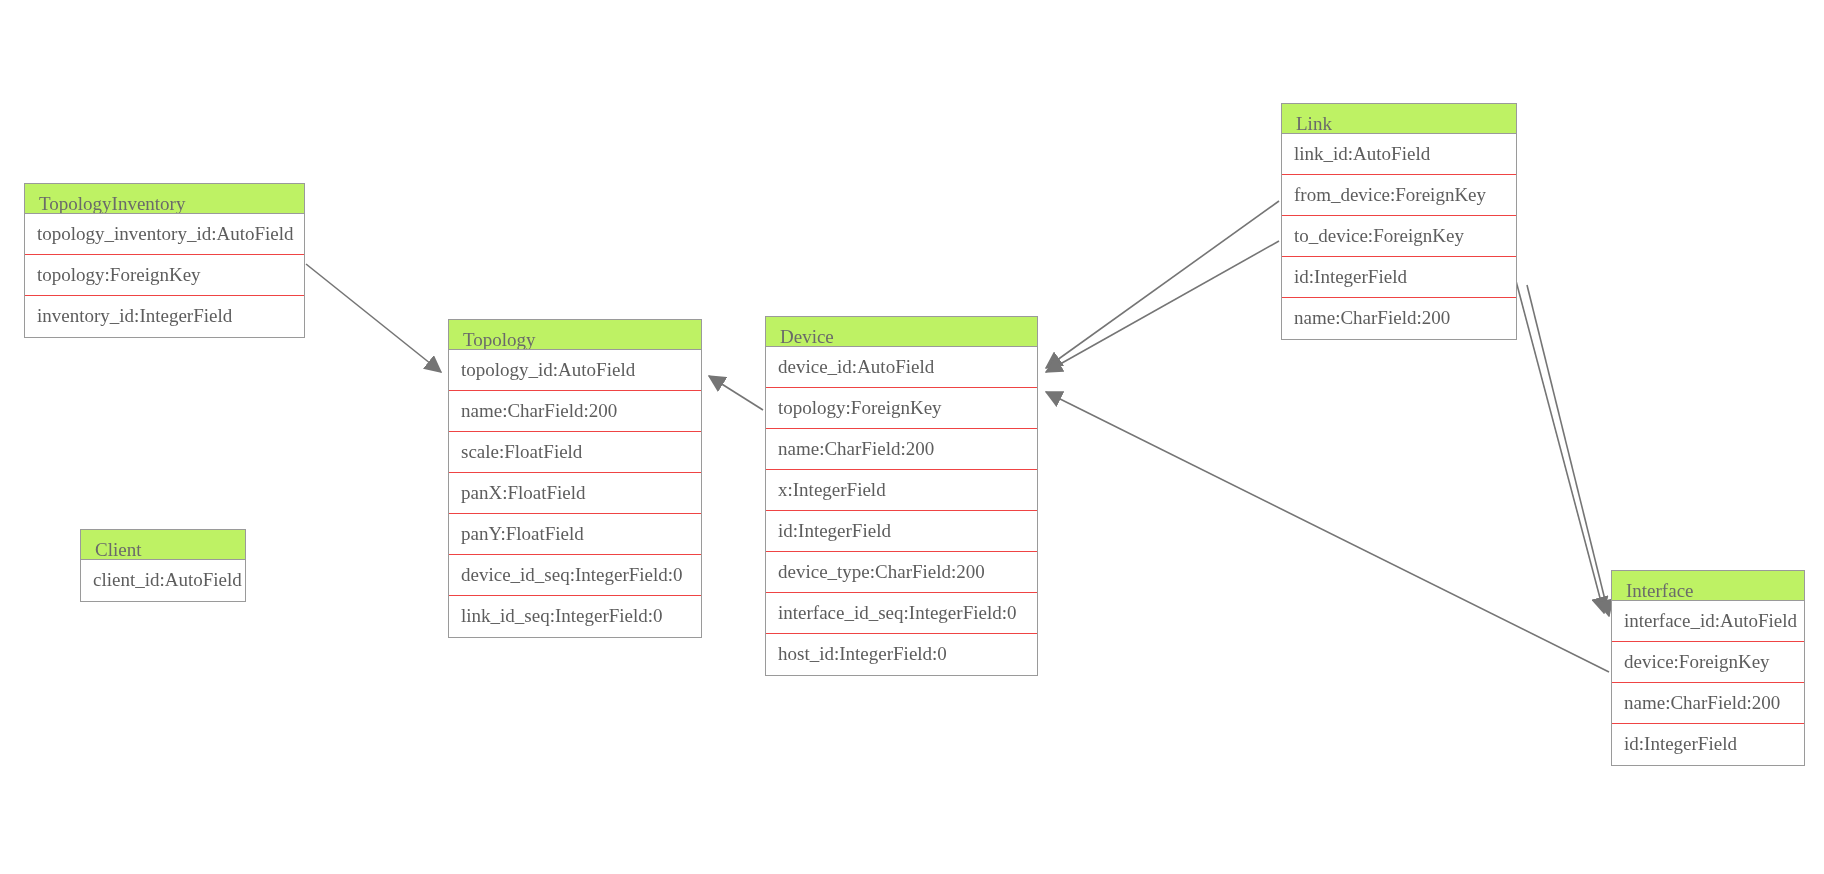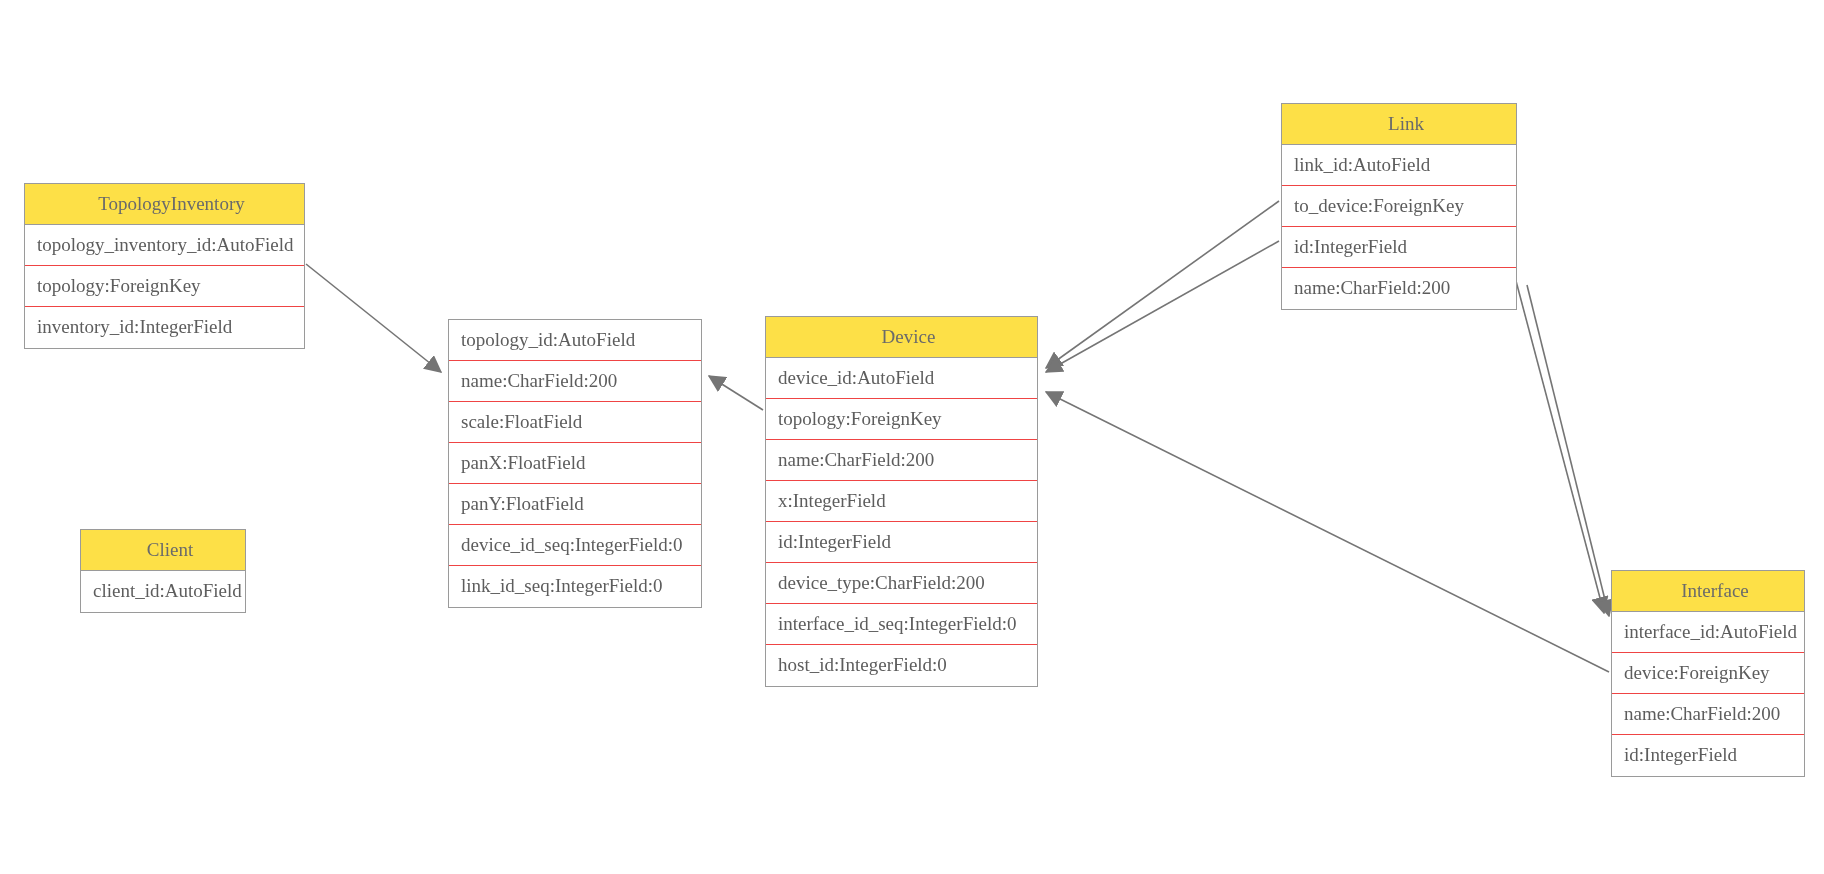--- a/index.html
+++ b/index.html
@@ -25,30 +25,29 @@
   }
   .entity {
     position: absolute;
     box-sizing: border-box;
     border: 1px solid #9a9a9a;
     background: #ffffff;
     z-index: 2;
   }
   .entity-header {
     box-sizing: border-box;
-    background: #fde047;
+    background: #bef264;
     border-bottom: 1px solid #9a9a9a;
     color: #6a6a6a;
     font-size: 19px;
     line-height: 40px;
-    height: 41px;
+    height: 30px;
     padding: 0 0 0 14px;
     white-space: nowrap;
     overflow: hidden;
-    text-align: center;
   }
   .entity-field {
     box-sizing: border-box;
     height: 41px;
     line-height: 40px;
     border-bottom: 1px solid #ef4444;
     color: #5d5d5d;
     font-size: 19px;
     padding: 0 10px 0 12px;
     white-space: nowrap;
@@ -101,20 +100,21 @@
   </svg>
 
   <div class="entity" style="left:24px; top:165px; width:281px;margin-top:18px;">
     <div class="entity-header">TopologyInventory</div>
     <div class="entity-field">topology_inventory_id:AutoField</div>
     <div class="entity-field">topology:ForeignKey</div>
     <div class="entity-field">inventory_id:IntegerField</div>
   </div>
 
   <div class="entity" style="left:448px; top:319px; width:254px;">
+    <div class="entity-header">Topology</div>
     <div class="entity-field">topology_id:AutoField</div>
     <div class="entity-field">name:CharField:200</div>
     <div class="entity-field">scale:FloatField</div>
     <div class="entity-field">panX:FloatField</div>
     <div class="entity-field">panY:FloatField</div>
     <div class="entity-field">device_id_seq:IntegerField:0</div>
     <div class="entity-field">link_id_seq:IntegerField:0</div>
   </div>
 
   <div class="entity" style="left:80px; top:529px; width:166px;">
@@ -130,20 +130,21 @@
     <div class="entity-field">x:IntegerField</div>
     <div class="entity-field">id:IntegerField</div>
     <div class="entity-field">device_type:CharField:200</div>
     <div class="entity-field">interface_id_seq:IntegerField:0</div>
     <div class="entity-field">host_id:IntegerField:0</div>
   </div>
 
   <div class="entity" style="left:1281px; top:103px; width:236px;">
     <div class="entity-header">Link</div>
     <div class="entity-field">link_id:AutoField</div>
+    <div class="entity-field">from_device:ForeignKey</div>
     <div class="entity-field">to_device:ForeignKey</div>
     <div class="entity-field">id:IntegerField</div>
     <div class="entity-field">name:CharField:200</div>
   </div>
 
   <div class="entity" style="left:1611px; top:570px; width:194px;">
     <div class="entity-header">Interface</div>
     <div class="entity-field">interface_id:AutoField</div>
     <div class="entity-field">device:ForeignKey</div>
     <div class="entity-field">name:CharField:200</div>

